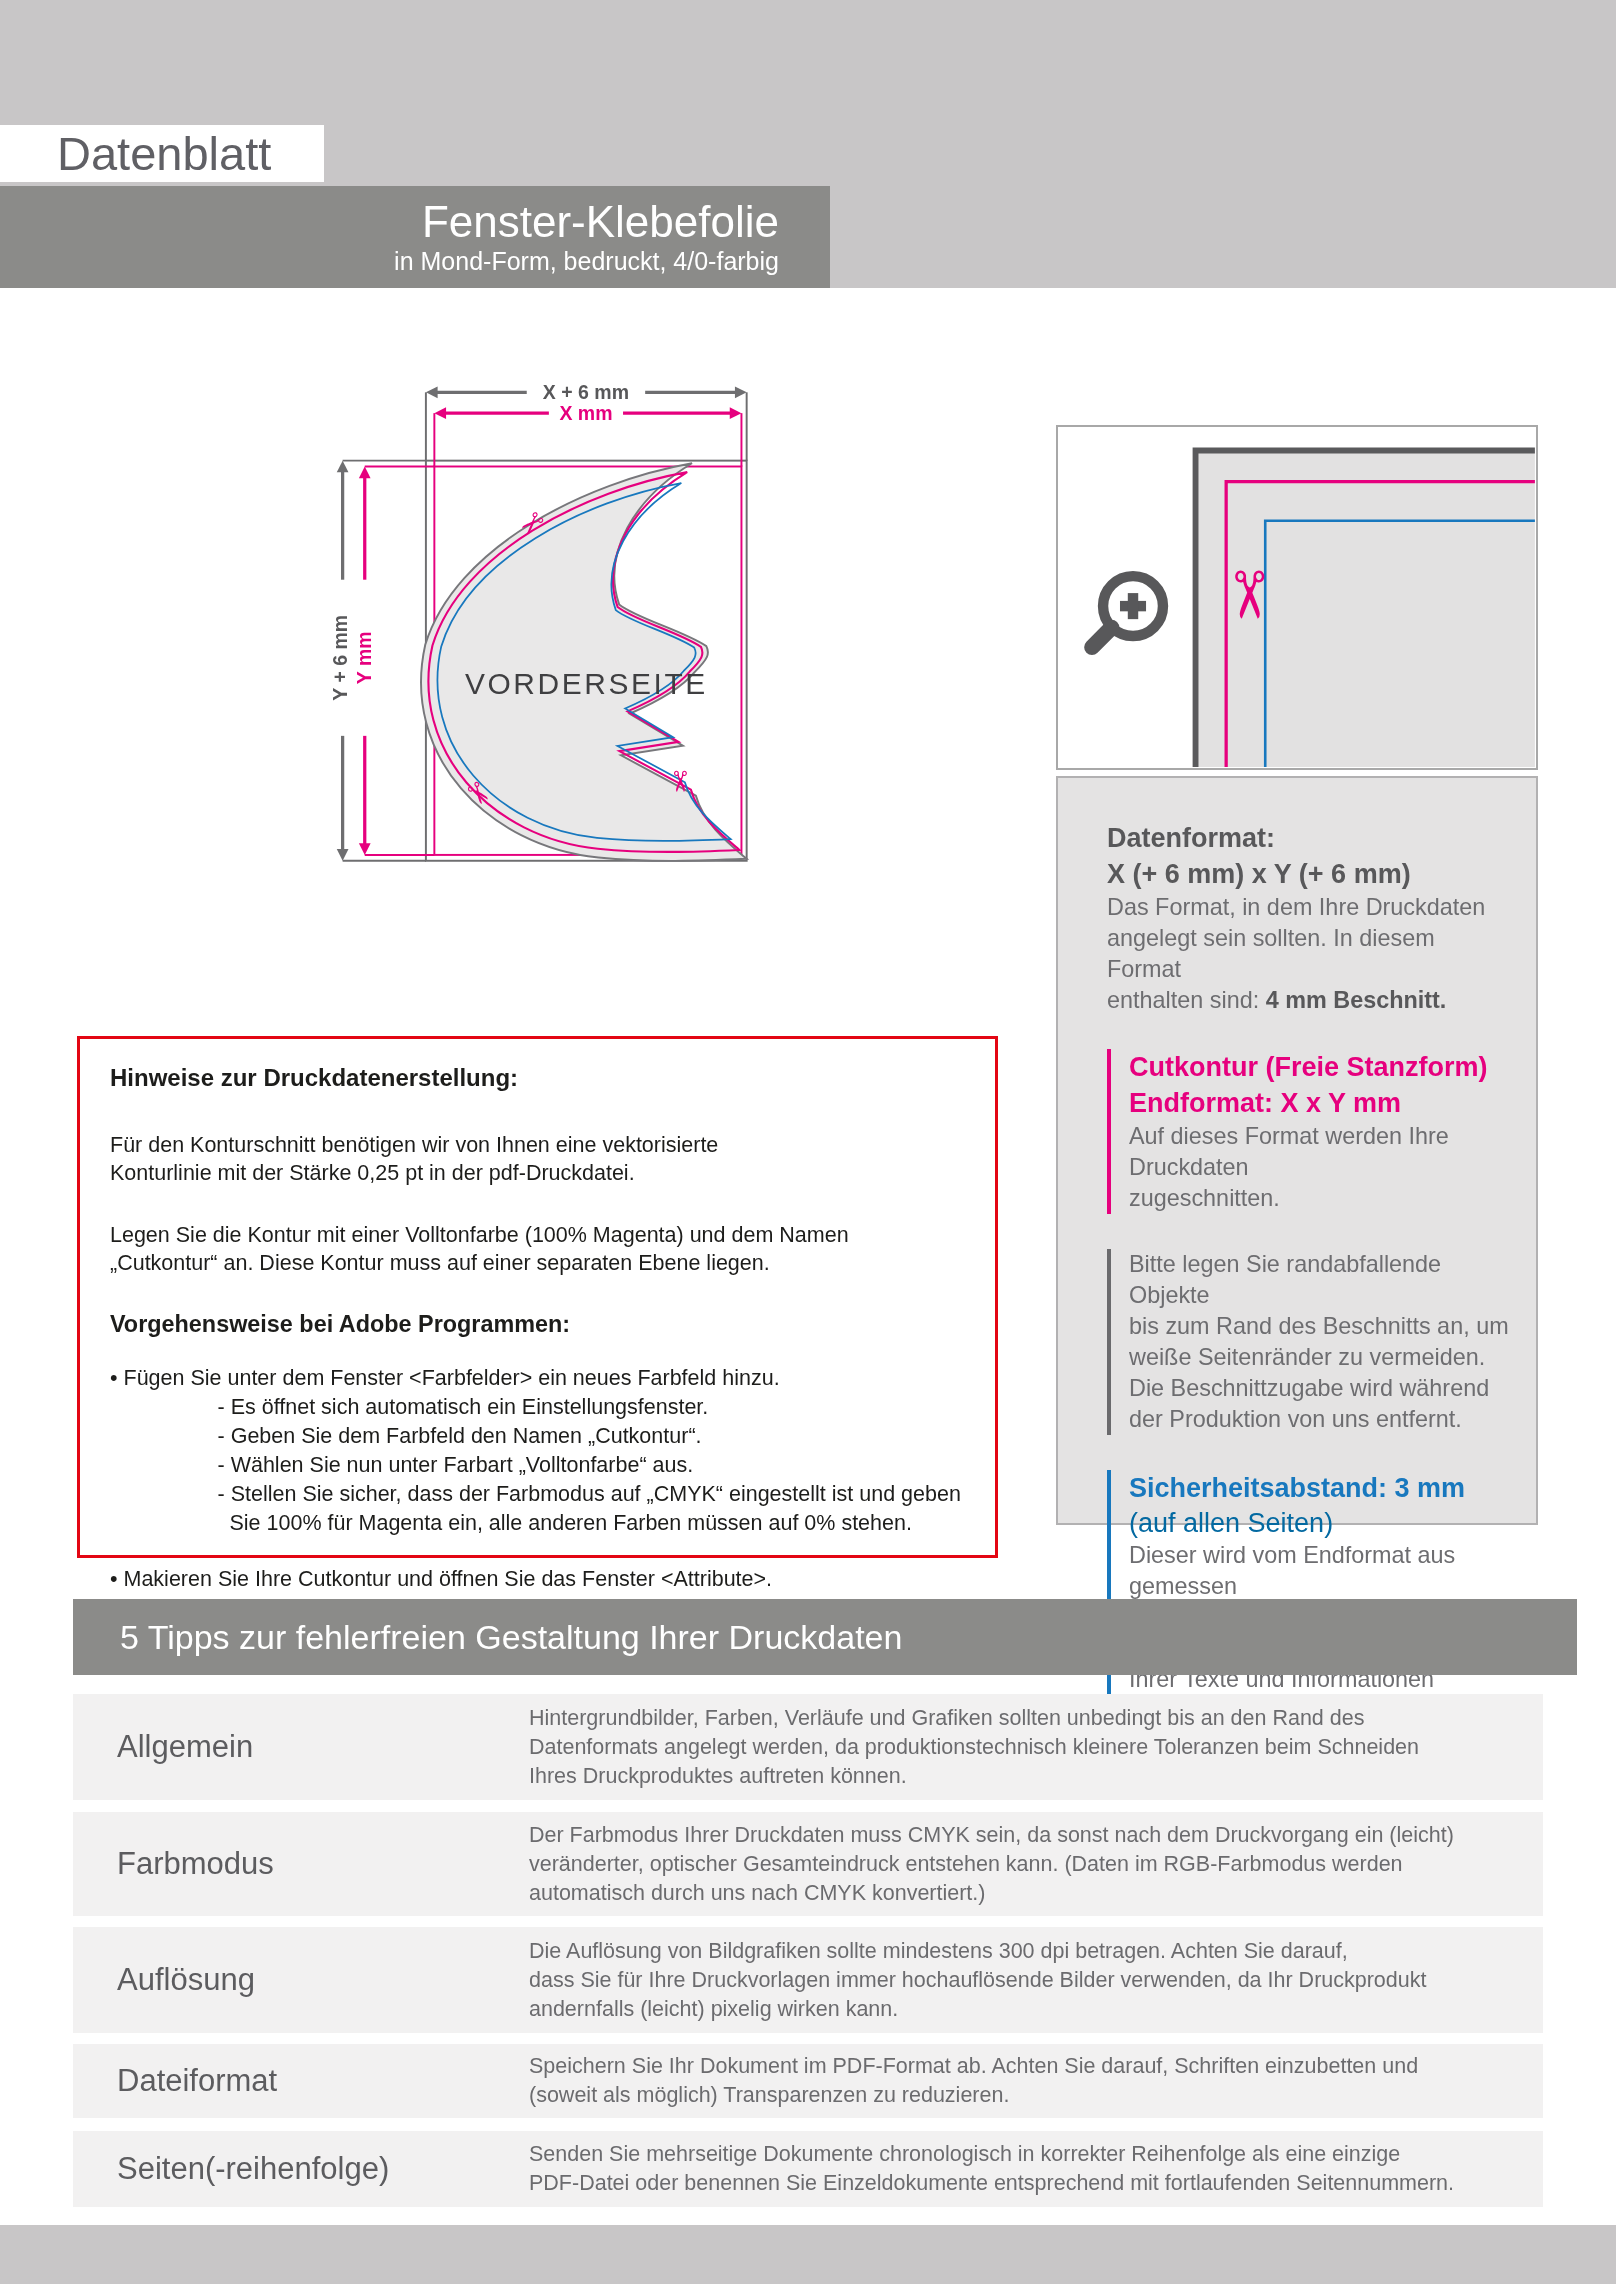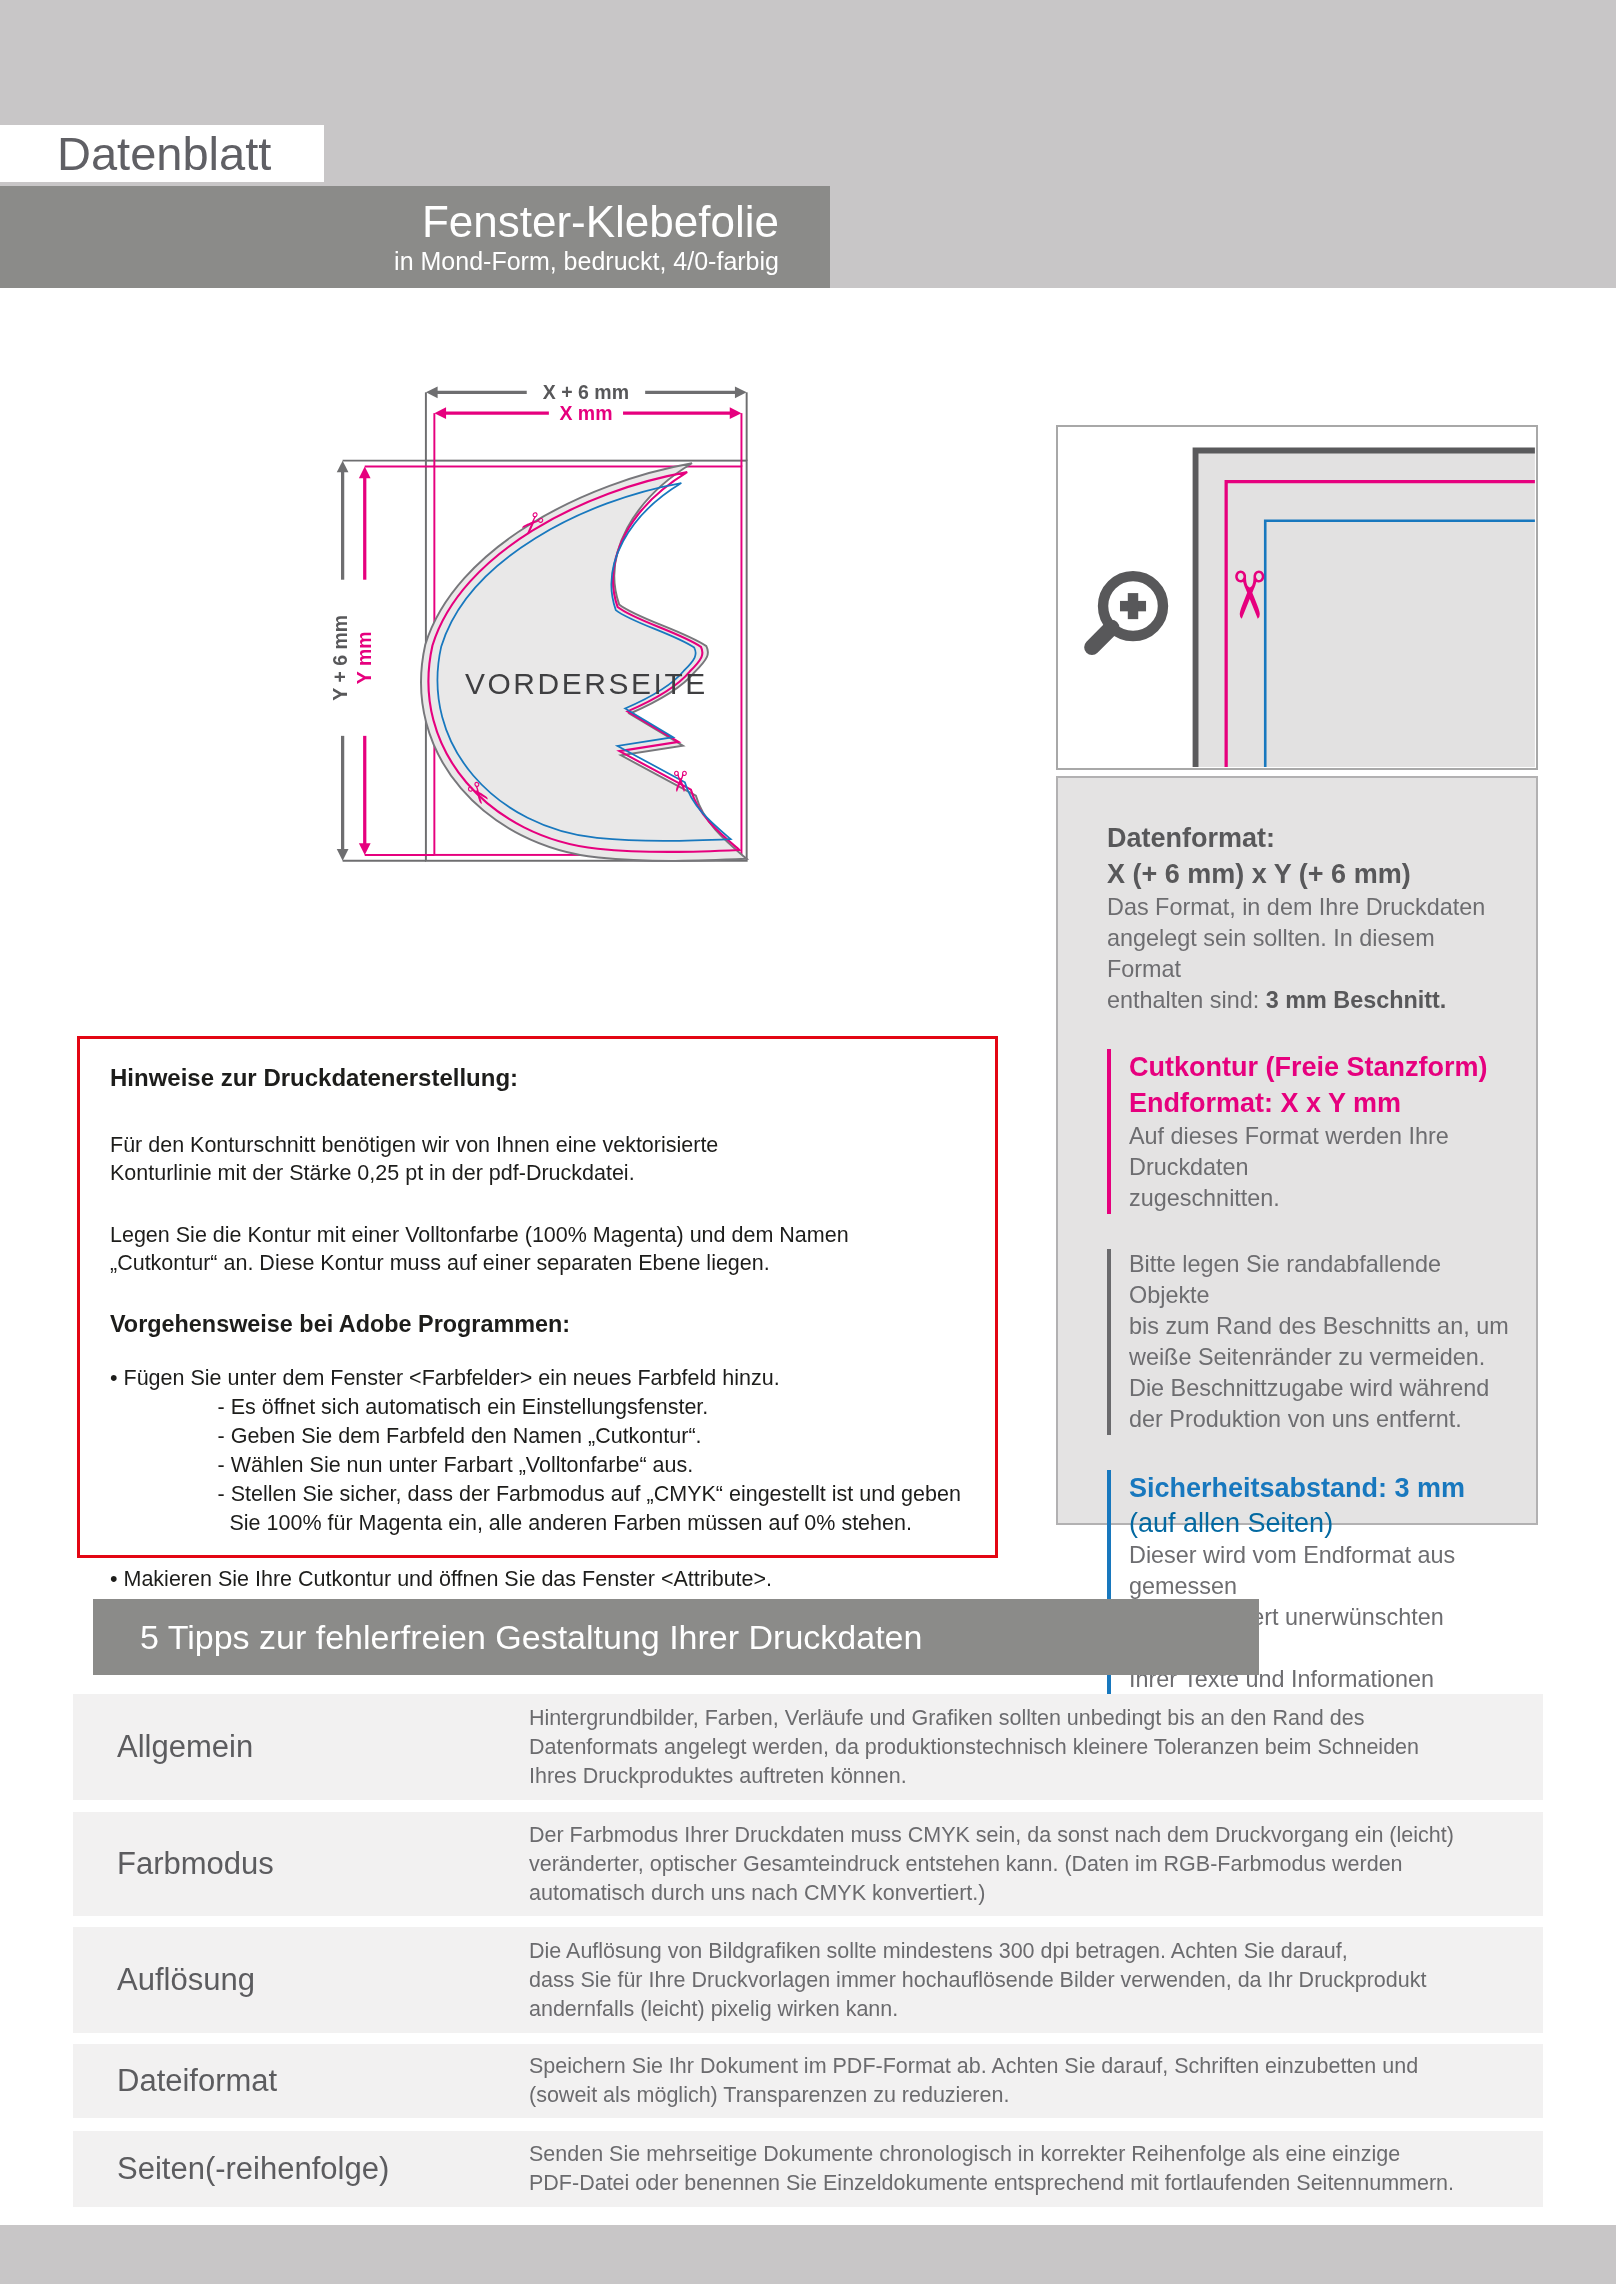--- a/index.html
+++ b/index.html
@@ -36,22 +36,22 @@
   
   .redbox{left:77px;top:1036px;width:921px;height:522px;background:#ffffff;
           border:3.3px solid #e30613;box-sizing:border-box;padding:25px 19.5px 0 30px;
           color:#1d1d1b;}
   .redbox .title{font-size:24px;font-weight:bold;margin-bottom:39px;}
   .redbox p{margin:0 0 34px 0;font-size:21.5px;line-height:28px;}
   .redbox .h2{font-size:23.4px;font-weight:bold;margin-bottom:26px;}
   .redbox .bullets{font-size:21.5px;line-height:29px;margin-bottom:27px;}
 
   
-  .tipsband{left:73px;top:1599px;width:1166px;height:76px;background:#8b8b89;
-            display:flex;align-items:center;margin-left:20px;}
+  .tipsband{left:73px;top:1599px;width:1504px;height:76px;background:#8b8b89;
+            display:flex;align-items:center;}
   .tipsband span{padding-left:47px;font-size:34px;color:#ffffff;}
   .tiprow{left:73px;width:1470px;background:#f2f1f1;display:flex;align-items:center;}
   .tiprow .lbl{width:456px;padding-left:44px;box-sizing:border-box;
                font-size:31px;color:#5c5c5f;}
   .tiprow .txt{font-size:21.5px;line-height:29px;color:#6b6b6e;width:990px;}
   .r1{top:1694px;height:106px;} .r2{top:1812px;height:104px;}
   .r3{top:1927px;height:106px;} .r4{top:2044px;height:74px;}
   .r5{top:2131px;height:76px;}
   .footer{left:0;top:2225px;width:1616px;height:59px;background:#c8c6c7;}
 
@@ -158,21 +158,21 @@
       </g>
     </svg>
   </div>
 
   <div class="abs graybox">
     <div class="mb1">
       <h3>Datenformat:</h3>
       <h3>X (+ 6 mm) x Y (+ 6 mm)</h3>
       <div class="body prewrap"><span>Das Format, in dem Ihre Druckdaten
 angelegt sein sollten. In diesem Format
-enthalten sind: </span><b style="color:#58585a">3 mm Beschnitt.</b></div>
+enthalten sind: </span><b style="color:#58585a">4 mm Beschnitt.</b></div>
     </div>
     <div class="barsec mb2" style="border-left-color:#e6007e">
       <h3 class="mag-h">Cutkontur (Freie Stanzform)</h3>
       <h3 class="mag-h">Endformat: X x Y mm</h3>
       <div class="body prewrap">Auf dieses Format werden Ihre Druckdaten
 zugeschnitten.</div>
     </div>
     <div class="barsec mb2">
       <div class="body prewrap">Bitte legen Sie randabfallende Objekte
 bis zum Rand des Beschnitts an, um

